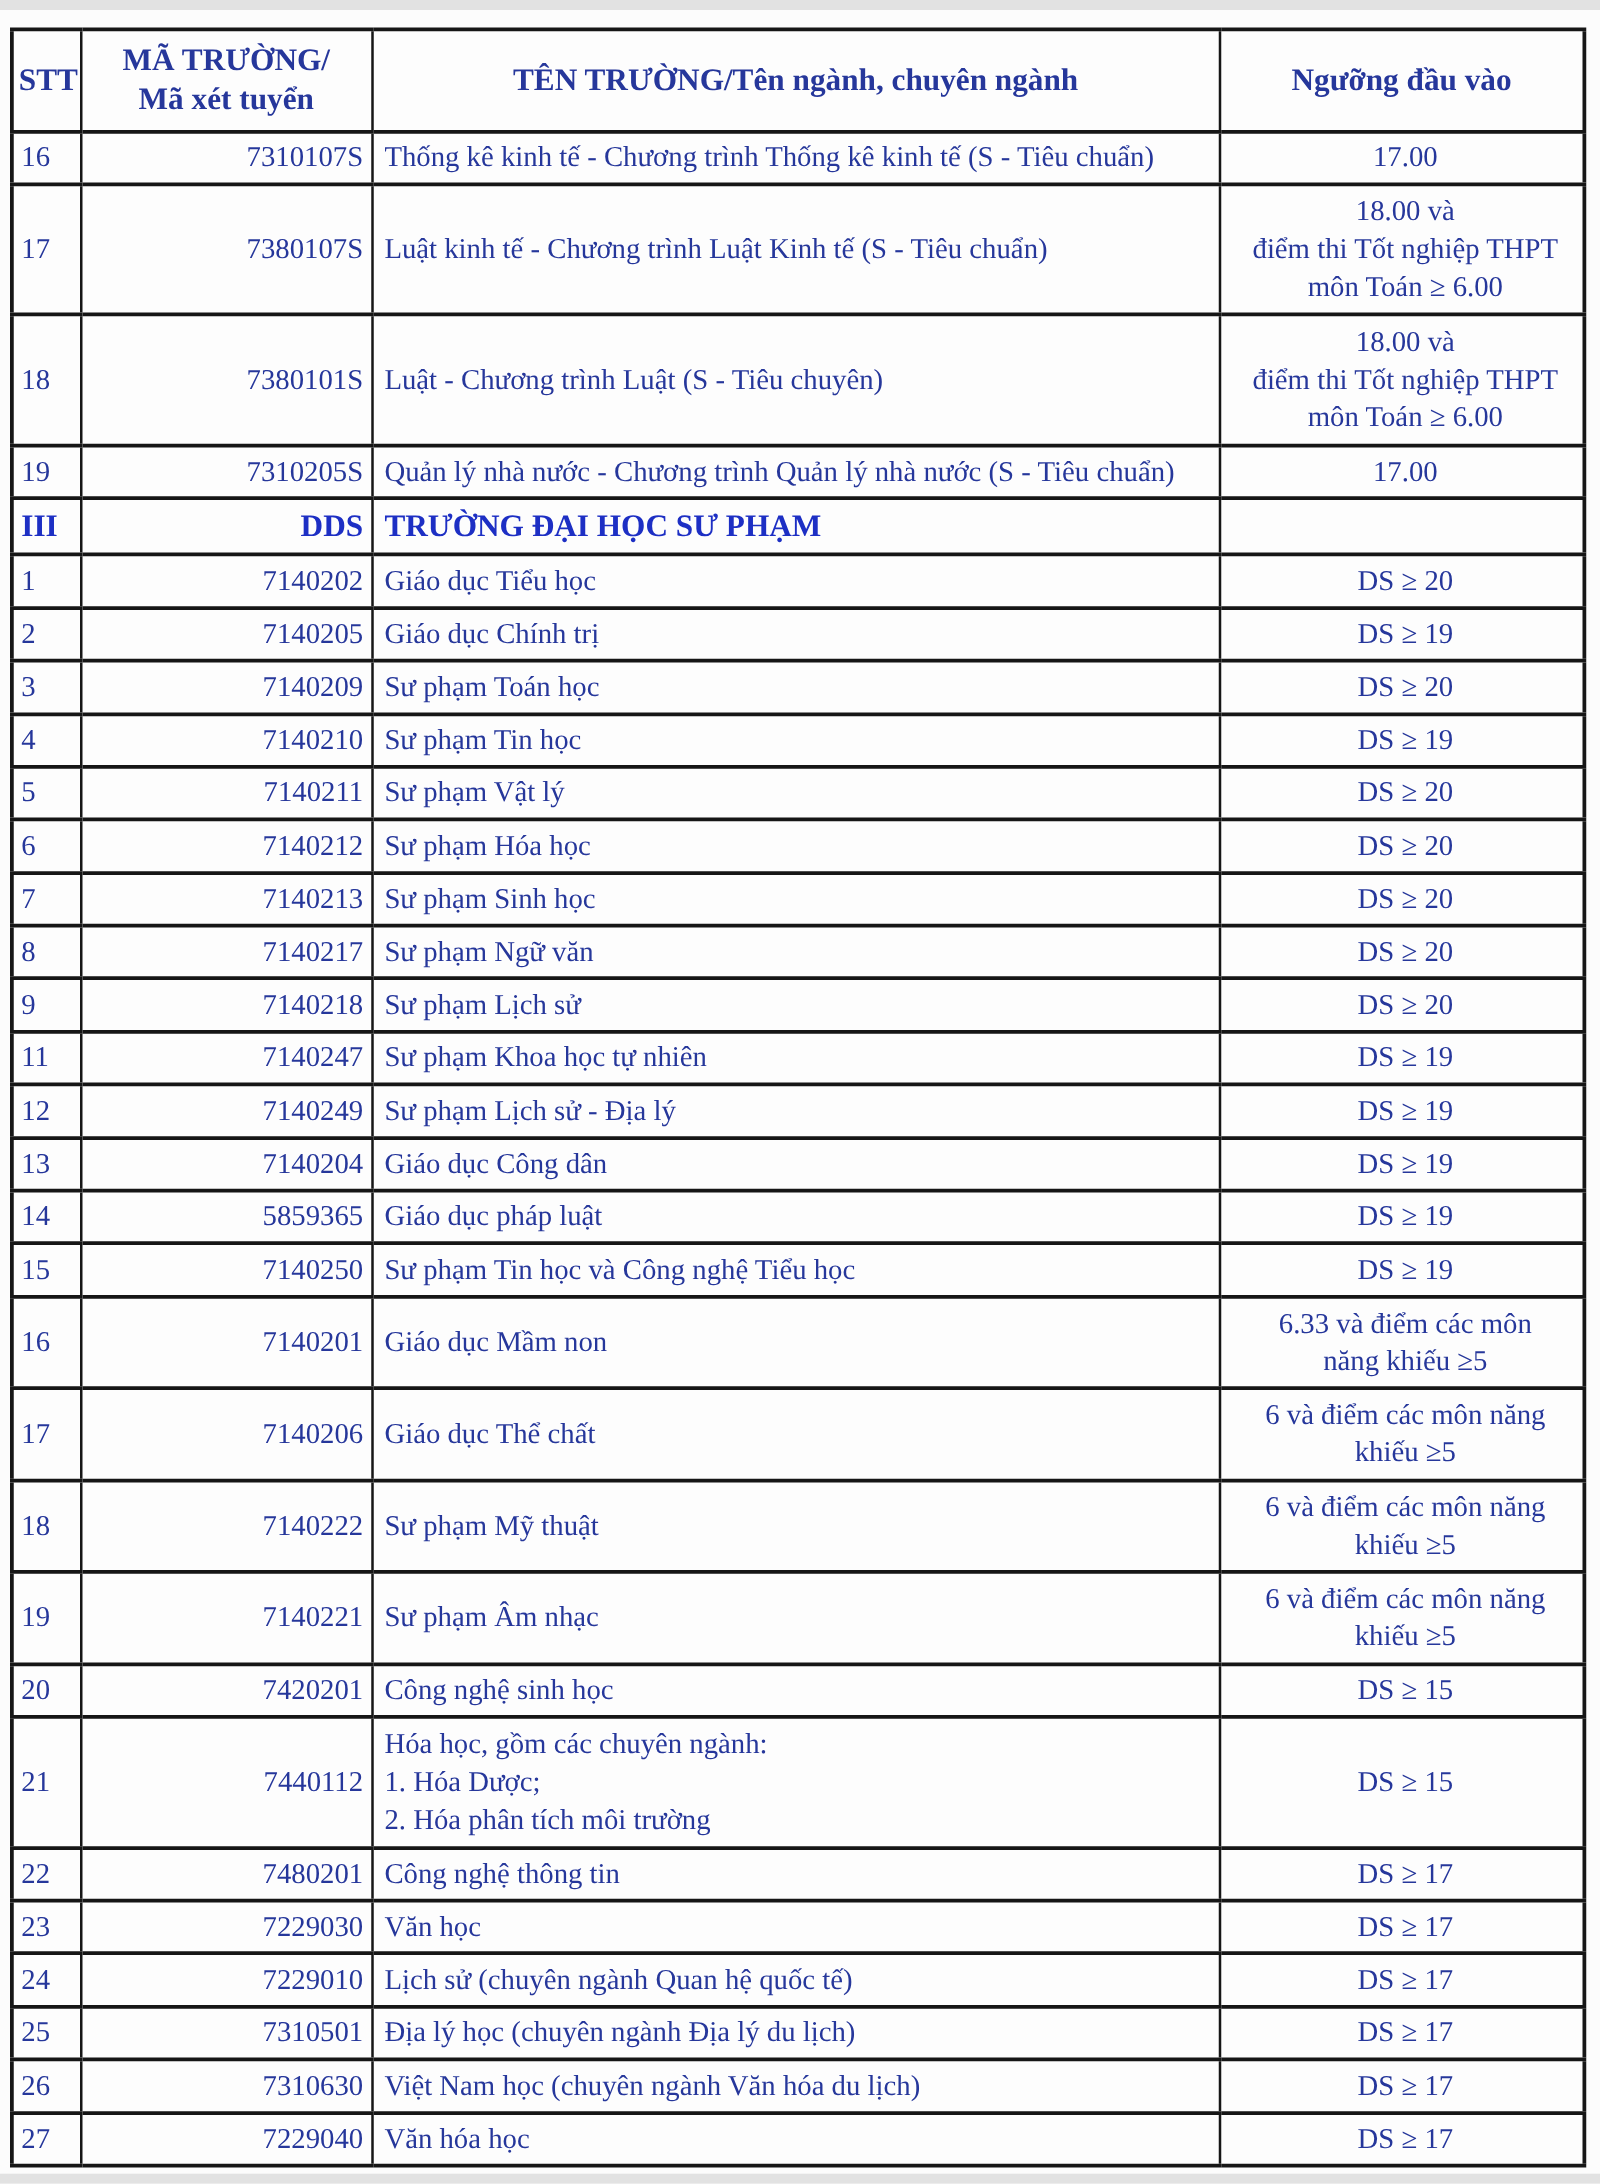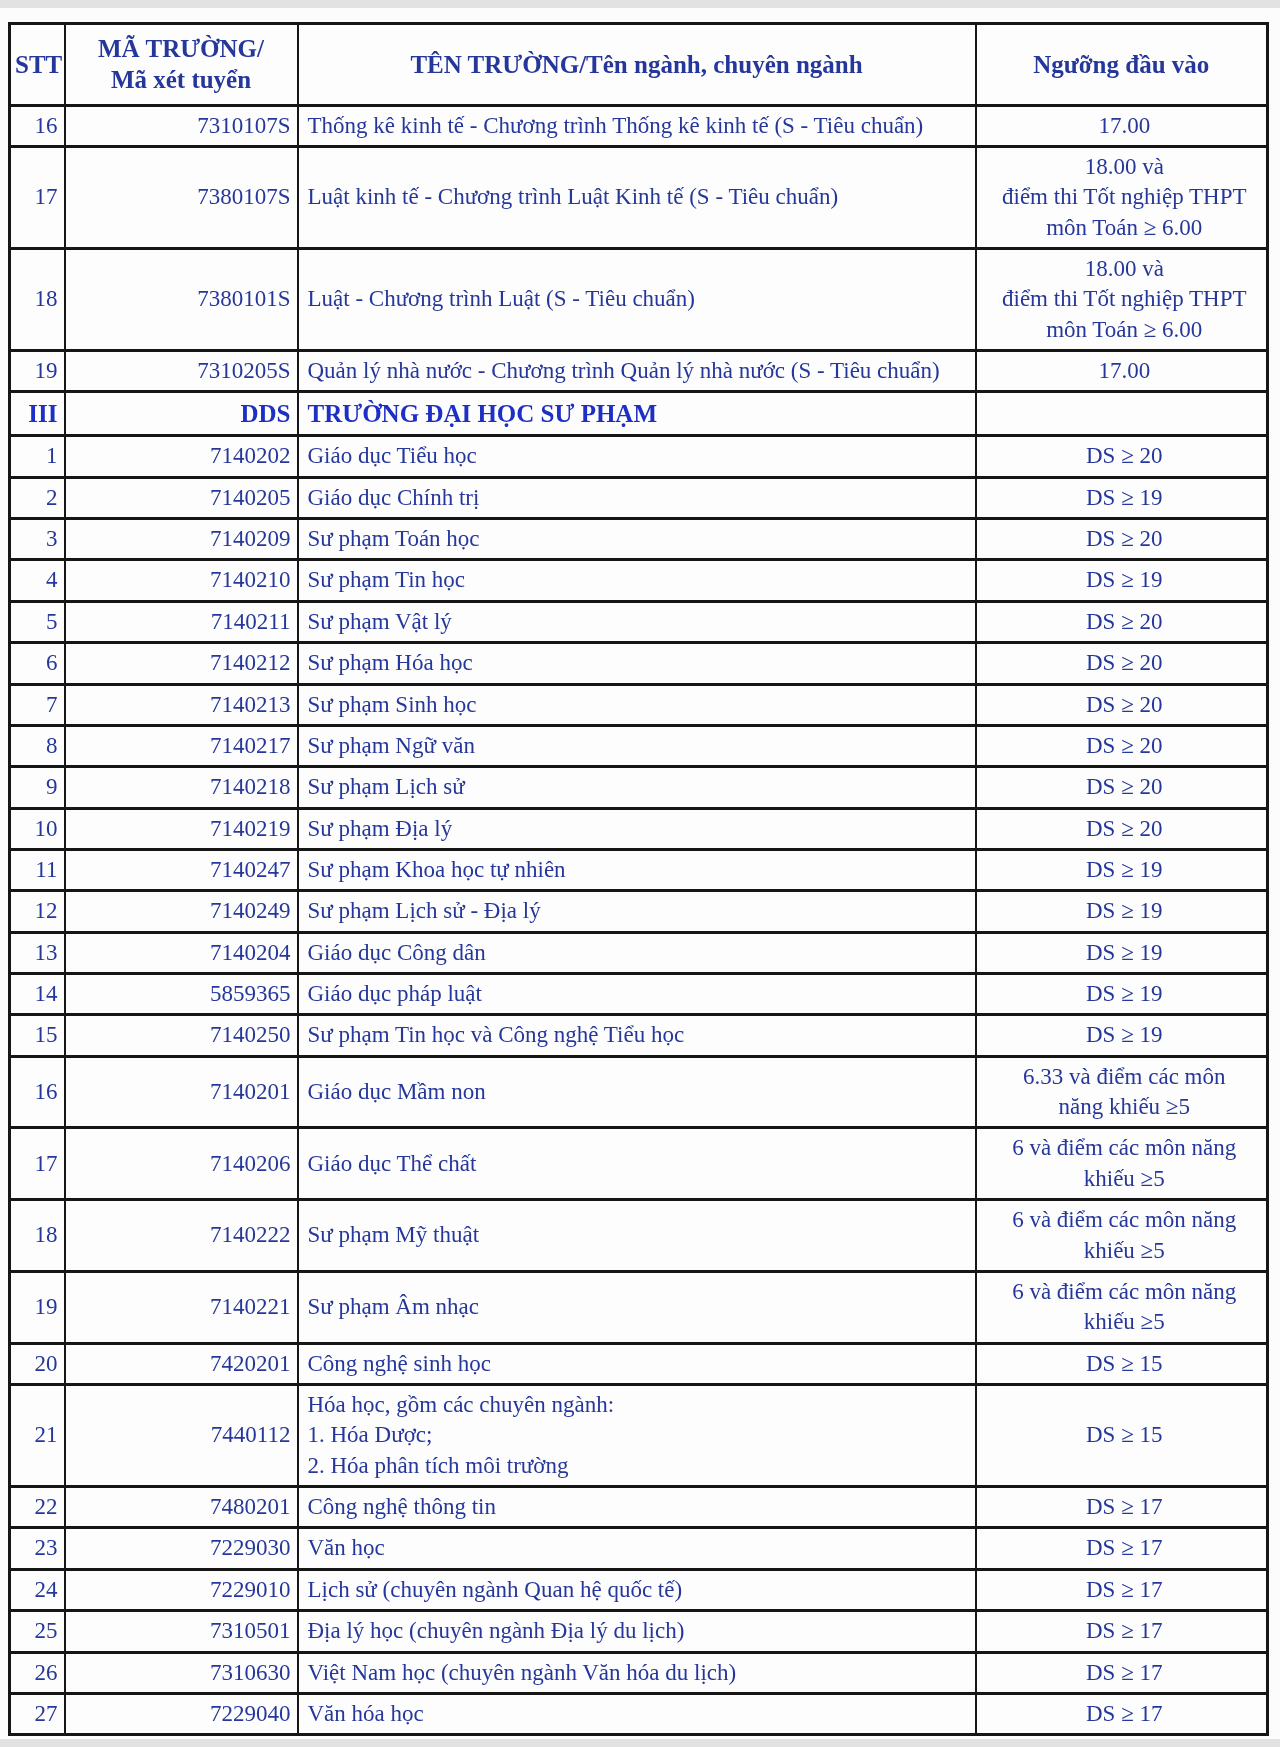--- a/index.html
+++ b/index.html
@@ -71,21 +71,21 @@
     padding: 8px 4px;
     height: 76px;
     border-bottom-width: 4px;
   }
   tbody td {
     font-size: 23px;
     line-height: 1.32;
     padding: 4px 6px;
     white-space: pre-line;
   }
-  td.stt  { text-align: right; }
+  td.stt  { text-align: left; }
   td.code { text-align: right; }
   td.name { text-align: left; padding-left: 9px; padding-right: 20px; }
   td.thr  { text-align: center; padding-left: 12px; }
 
   tr.section td {
     color: var(--section-text);
     font-weight: bold;
     font-size: 25px;
   }
   tr.section td.name { text-transform: none; }
@@ -123,21 +123,21 @@
     <td class="stt">17</td>
     <td class="code">7380107S</td>
     <td class="name">Luật kinh tế - Chương trình Luật Kinh tế (S - Tiêu chuẩn)</td>
     <td class="thr">18.00 và
 điểm thi Tốt nghiệp THPT
 môn Toán ≥ 6.00</td>
   </tr>
           <tr>
     <td class="stt">18</td>
     <td class="code">7380101S</td>
-    <td class="name">Luật - Chương trình Luật (S - Tiêu chuẩn)</td>
+    <td class="name">Luật - Chương trình Luật (S - Tiêu chuyên)</td>
     <td class="thr">18.00 và
 điểm thi Tốt nghiệp THPT
 môn Toán ≥ 6.00</td>
   </tr>
           <tr>
     <td class="stt">19</td>
     <td class="code">7310205S</td>
     <td class="name">Quản lý nhà nước - Chương trình Quản lý nhà nước (S - Tiêu chuẩn)</td>
     <td class="thr">17.00</td>
   </tr>
@@ -192,26 +192,20 @@
           <tr>
     <td class="stt">8</td>
     <td class="code">7140217</td>
     <td class="name">Sư phạm Ngữ văn</td>
     <td class="thr">DS ≥ 20</td>
   </tr>
           <tr>
     <td class="stt">9</td>
     <td class="code">7140218</td>
     <td class="name">Sư phạm Lịch sử</td>
-    <td class="thr">DS ≥ 20</td>
-  </tr>
-          <tr>
-    <td class="stt">10</td>
-    <td class="code">7140219</td>
-    <td class="name">Sư phạm Địa lý</td>
     <td class="thr">DS ≥ 20</td>
   </tr>
           <tr>
     <td class="stt">11</td>
     <td class="code">7140247</td>
     <td class="name">Sư phạm Khoa học tự nhiên</td>
     <td class="thr">DS ≥ 19</td>
   </tr>
           <tr>
     <td class="stt">12</td>

